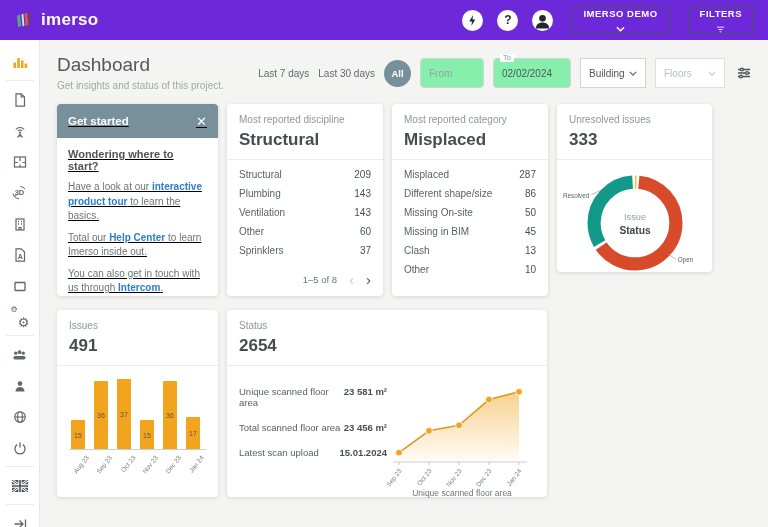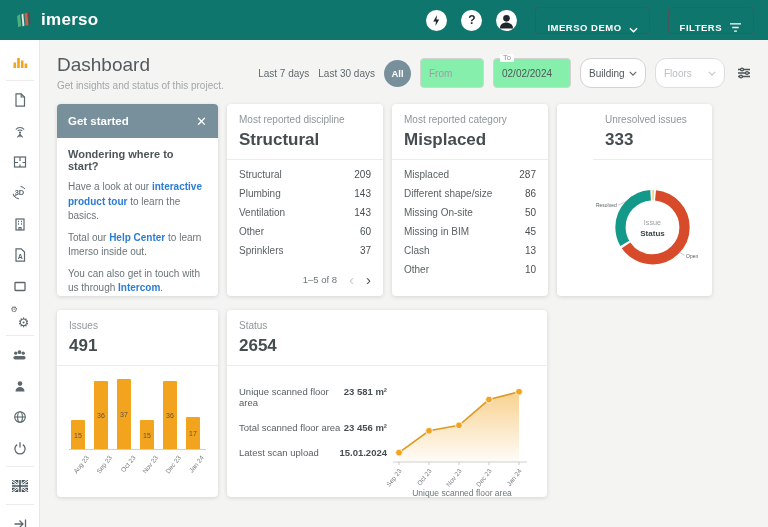--- a/index.html
+++ b/index.html
@@ -1,31 +1,31 @@
 <!DOCTYPE html>
 <html><head>
 <meta charset="utf-8">
 <style>
   * { box-sizing: border-box; margin: 0; padding: 0; }
   html,body { width:768px; height:527px; }
   body { font-family:"Liberation Sans", sans-serif; background:#f4f4f3; position:relative; overflow:hidden; }
 
   
-  .topbar { position:absolute; top:0; left:0; right:0; height:40px; background:#0f766e;
+  .topbar { position:absolute; top:0; left:0; right:0; height:40px; background:#6d28d9;
             display:flex; align-items:center; justify-content:space-between; padding:0 14px; z-index:5; }
   .brand { display:flex; align-items:center; gap:7px; }
   .brand-name { color:#fff; font-size:17px; font-weight:600; letter-spacing:.3px; }
   .tb-right { display:flex; align-items:center; gap:14px; }
   .icon-circle { width:21px; height:21px; border-radius:50%; background:#fff; overflow:hidden;
                  display:flex; align-items:center; justify-content:center; cursor:pointer; }
   .icon-circle .q { color:#1e282d; font-size:12px; font-weight:700; line-height:1; }
   .tb-btn { height:27px; border:1px solid #4a555b; border-radius:4px; background:transparent;
             color:#fff; font-size:9.5px; font-weight:700; letter-spacing:.5px;
-            display:flex; align-items:flex-end; gap:7px; padding:0 11px; cursor:pointer; margin-left:4px;
-            font-family:"Liberation Sans", sans-serif; }
+            display:flex; align-items:center; gap:7px; padding:0 11px; cursor:pointer; margin-left:4px;
+            font-family:"Liberation Sans", sans-serif;flex-direction:column; }
 
   
   .sidebar { position:absolute; top:40px; left:0; bottom:0; width:40px; background:#fff;
              border-right:1px solid #e7e7e7; display:flex; flex-direction:column; align-items:center; padding-top:6px; }
   .sb-item { width:40px; height:31px; display:flex; align-items:center; justify-content:center;
              color:#5c686d; cursor:pointer; flex:none; }
   .sb-item.active { color:#f2a41f; }
   .sb-div { width:28px; height:1px; background:#ececec; margin:3px 0; flex:none; }
   .gear-wrap { position:relative; width:18px; height:18px; }
   .gear-big { position:absolute; right:-1px; bottom:-3px; font-size:13px; line-height:1; }
@@ -41,37 +41,37 @@
   .all-pill { width:27px; height:27px; border-radius:50%; background:#78909c; color:#fff;
               font-size:9.5px; font-weight:600; display:flex; align-items:center; justify-content:center; cursor:pointer; }
   .inp { height:30px; border:1px solid #d3d3d3; border-radius:4px; background:#86efac;
          font-size:10px; color:#4f575a; padding:0 8px; font-family:"Liberation Sans", sans-serif; }
   .inp::placeholder { color:#9aa0a3; }
   .inp-from { width:64px; }
   .to-wrap { position:relative; }
   .inp-to { width:78px; }
   .float-label { position:absolute; top:-4px; left:7px; background:#fff; padding:0 3px;
                  font-size:7.5px; color:#8a9094; line-height:1; }
-  .sel { height:30px; border:1px solid #d3d3d3; border-radius:11px; background:#fff; cursor:pointer;
+  .sel { height:30px; border:1px solid #d3d3d3; border-radius:0; background:#fff; cursor:pointer;
          display:flex; align-items:center; justify-content:space-between; padding:0 8px; font-size:10px; color:#4f575a; }
   .sel-building { width:66px; }
   .sel-floors { width:70px; color:#b9bec0; border-color:#dedede; }
   .tune { margin-left:2px; cursor:pointer; display:flex; }
 
   
   .row1 { display:flex; gap:9px; margin-top:13px; }
   .row2 { display:flex; gap:9px; margin-top:14px; }
   .card { background:#fff; border-radius:4px; box-shadow:0 1px 4px rgba(0,0,0,.13); display:flex; flex-direction:column; }
   .card-top { padding:10px 12px 9px; }
   .card-title { font-size:10px; color:#8f9699; }
   .card-value { font-size:17px; color:#454d50; font-weight:700; margin-top:5px; }
   .card-divider { height:1px; background:#ececec; flex:none; }
 
   
-  .gs-card { width:161px; height:192px; overflow:hidden; }
+  .gs-card { width:161px; height:192px; overflow:hidden;text-decoration:underline; }
   .gs-head { background:#78909c; color:#fff; height:34px; flex:none;
              display:flex; align-items:center; justify-content:space-between; padding:0 11px; }
   .gs-title { font-size:11.5px; font-weight:600; }
   .gs-close { font-size:13px; cursor:pointer; line-height:1; }
   .gs-body { padding:10px 11px; }
   .gs-heading { font-size:11px; font-weight:700; color:#4d5559; margin-bottom:8px; }
   .gs-p { font-size:10px; color:#6b7478; line-height:1.45; margin-bottom:7px; }
   .gs-link { color:#2b7cd3; font-weight:700; cursor:pointer; }
 
   
@@ -79,21 +79,21 @@
   .cat-card  { width:156px; height:192px; }
   .list { padding:5px 12px 0; }
   .list-row { display:flex; justify-content:space-between; font-size:10px; color:#5a6164; padding:4px 0; }
   .list-row .val { color:#494f52; }
   .pager { margin-top:auto; display:flex; justify-content:flex-end; align-items:center; gap:12px;
            padding:6px 12px 9px; font-size:9.5px; color:#6f7678; }
   .pg-arrow { font-size:15px; line-height:1; cursor:pointer; color:#4a5254; }
   .pg-arrow.disabled { color:#c9c9c9; cursor:default; }
 
   
-  .unres-card { width:155px; height:192px;padding-left:36px; }
+  .unres-card { width:155px; height:168px; }
   .donut-box { flex:1; display:flex; align-items:center; justify-content:center; }
 
   
   .issues-card { width:161px; height:187px; }
   .chart-area { padding:6px 12px 0; }
   .bars { display:flex; align-items:flex-end; gap:9px; height:78px; border-bottom:1px solid #cfcfcf; padding:0 2px; }
   .bar-col { display:flex; }
   .bar { width:14px; border-radius:1px 1px 0 0; position:relative; }
   .bar-val { position:absolute; left:0; right:0; top:50%; transform:translateY(-50%);
              text-align:center; font-size:7px; color:#5e5444; }

